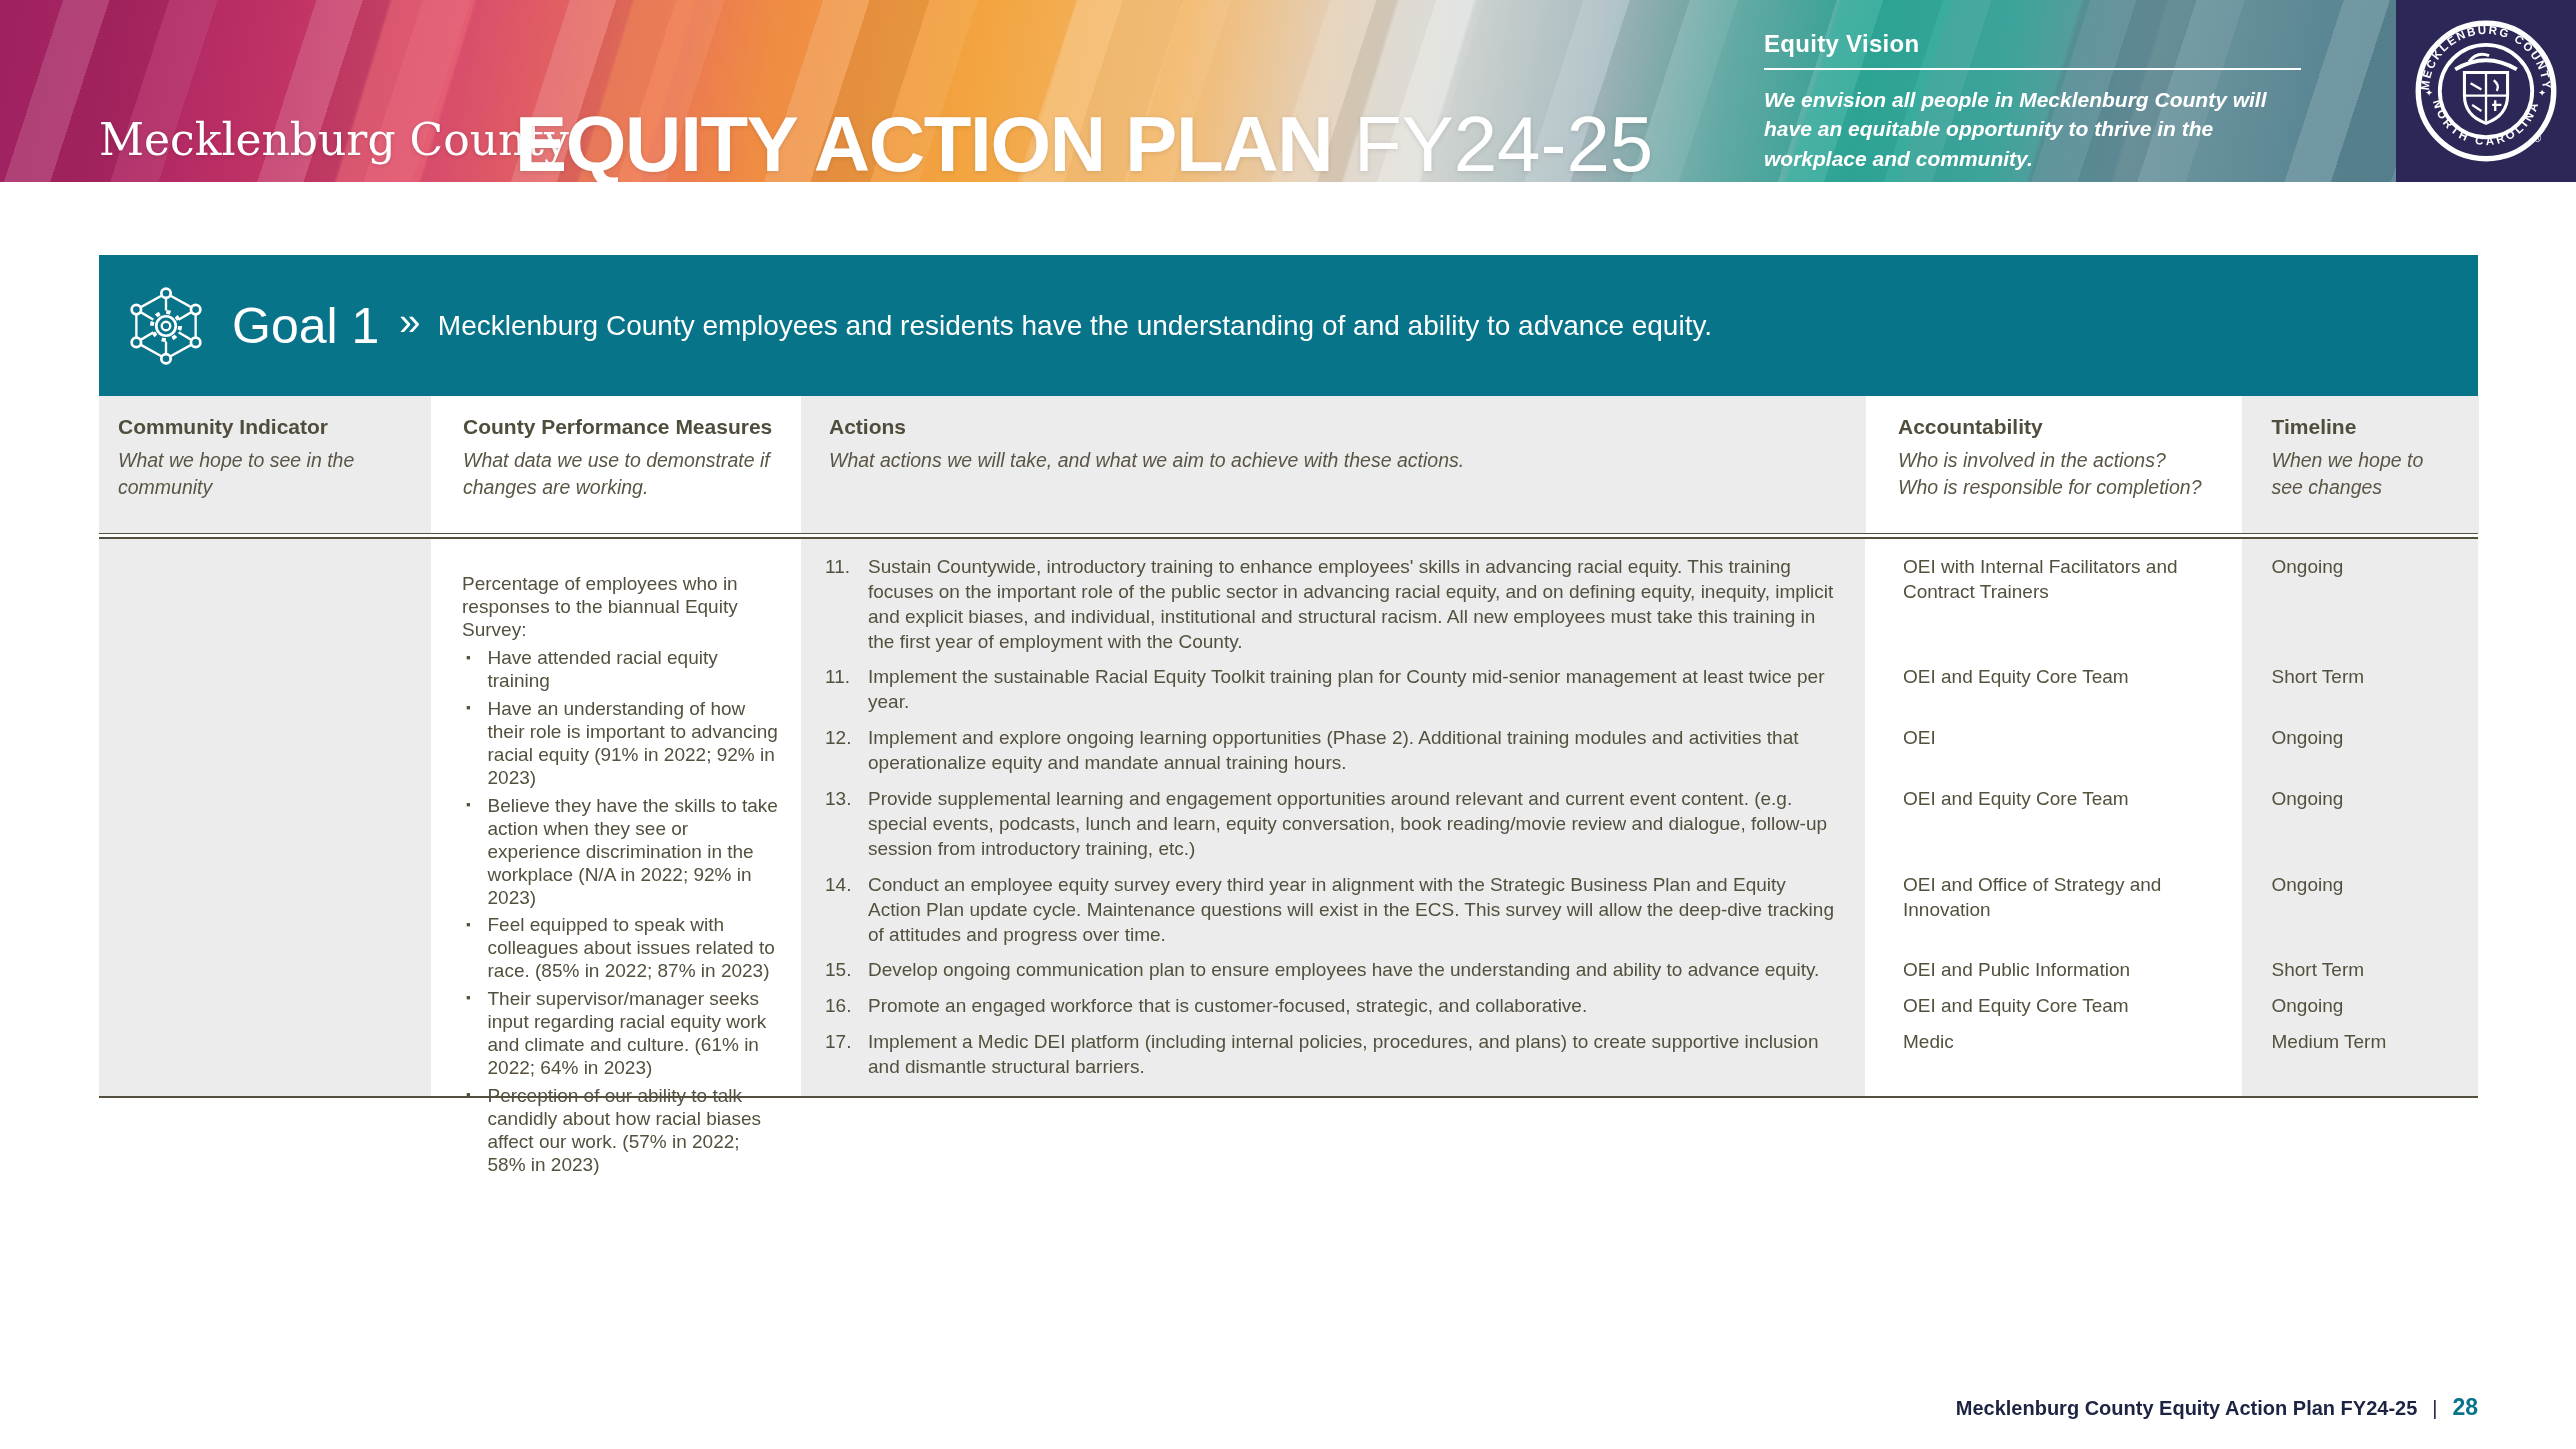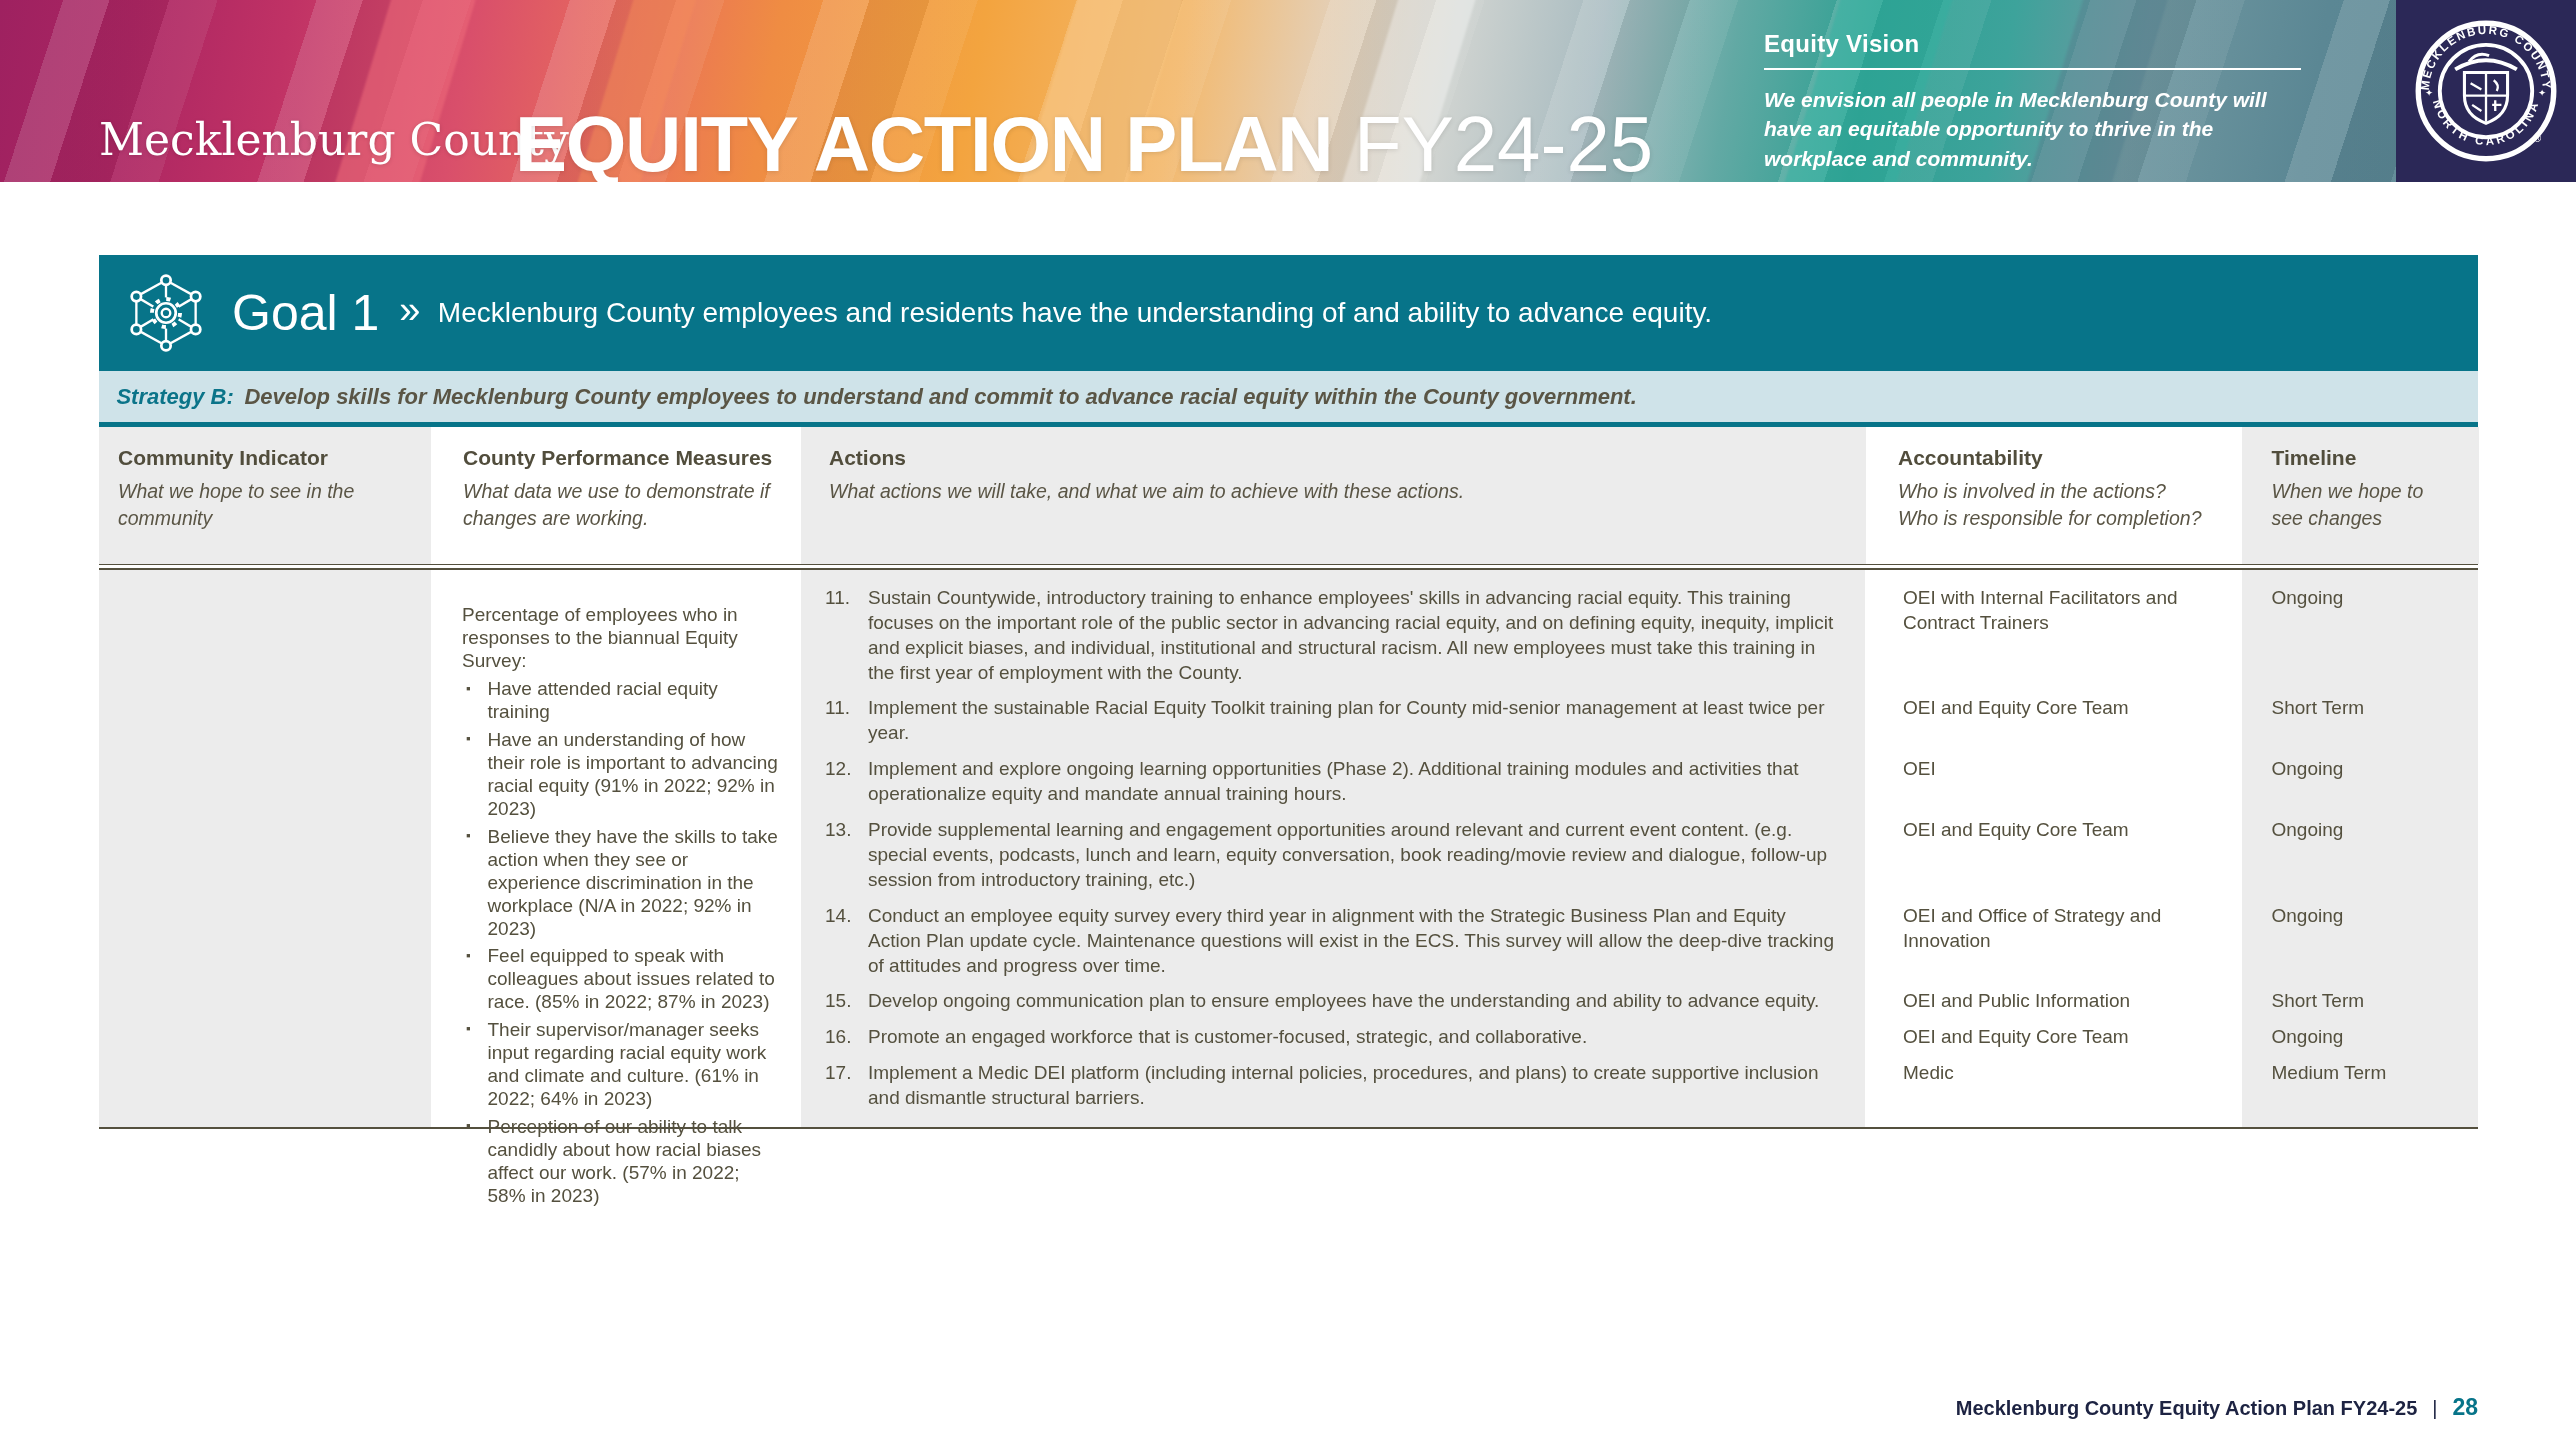--- a/index.html
+++ b/index.html
@@ -36,21 +36,21 @@
   .vision h3{margin:0;font-size:24px;font-weight:bold;letter-spacing:0.3px;}
   .vision .rule{width:537px;height:2px;background:#fff;margin:10.7px 0 14.8px 0;}
   .vision p{margin:0;font-size:21px;line-height:29.5px;font-style:italic;font-weight:bold;max-width:523px;}
 
   .seal-block{position:absolute;right:0;top:0;width:180px;height:182px;background:#2b2857;}
   .seal-block svg{position:absolute;left:50%;top:50%;transform:translate(-50%,-50%);}
 
   
   .table-wrap{position:absolute;left:99px;top:255px;width:2379px;}
 
-  .goal-bar{background:#077489;height:116px;display:flex;align-items:center;padding-left:28px;
+  .goal-bar{background:#077489;height:141px;display:flex;align-items:center;padding-left:28px;
     box-sizing:border-box;color:#fff;}
   .goal-icon{width:78px;height:78px;flex:none;}
   .goal-label{font-size:50px;font-weight:normal;margin-left:27px;white-space:nowrap;}
   .goal-chevron{font-size:38px;margin:0 17.4px 0 20px;position:relative;top:-2.7px;}
   .goal-desc{font-size:28px;font-weight:normal;}
 
   .strategy-row{background:#cfe3e9;border-bottom:5.4px solid #077489;min-height:56px;
     display:flex;align-items:center;padding-left:17.4px;box-sizing:border-box;
     font-size:22px;font-style:italic;}
   .strategy-label{color:#0b7489;font-weight:bold;margin-right:10.7px;white-space:nowrap;}
@@ -176,24 +176,20 @@
         </g>
         <circle cx="50" cy="50" r="18" fill="#077489" stroke="#ffffff" stroke-width="5" stroke-dasharray="5.5 8.6"></circle>
         <circle cx="50" cy="50" r="12.5" fill="none" stroke="#ffffff" stroke-width="3.5"></circle>
         <circle cx="50" cy="50" r="5.5" fill="none" stroke="#ffffff" stroke-width="3"></circle>
       </svg>
       <span class="goal-label">Goal 1</span>
       <span class="goal-chevron">»</span>
       <span class="goal-desc">Mecklenburg County employees and residents have the understanding of and ability to advance equity.</span>
     </div>
 
-    <div class="strategy-row">
-      <span class="strategy-label">Strategy B:</span>
-      <span class="strategy-text">Develop skills for Mecklenburg County employees to understand and commit to advance racial equity within the County government.</span>
-    </div>
 
     <div class="grid-head">
       <div class="hcell c1">
         <div class="t">Community Indicator</div>
         <div class="s">What we hope to see in the community</div>
       </div>
       <div class="hcell c2">
         <div class="t">County Performance Measures</div>
         <div class="s">What data we use to demonstrate if changes are working.</div>
       </div>

